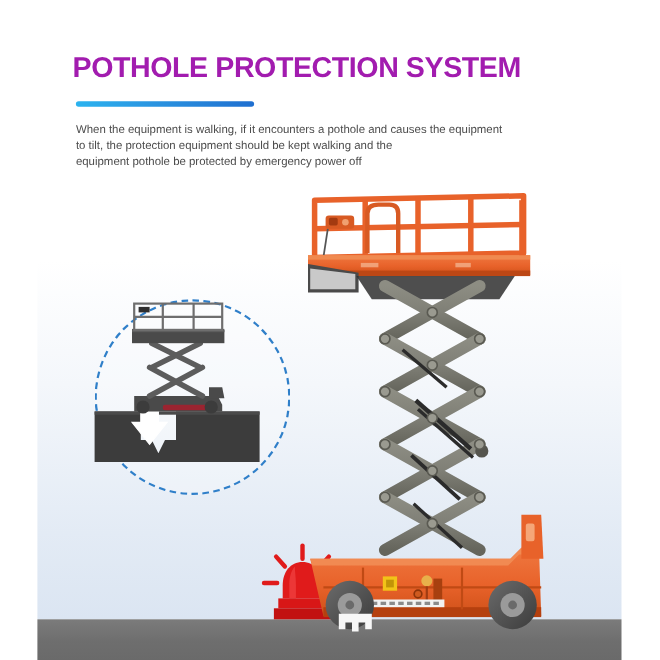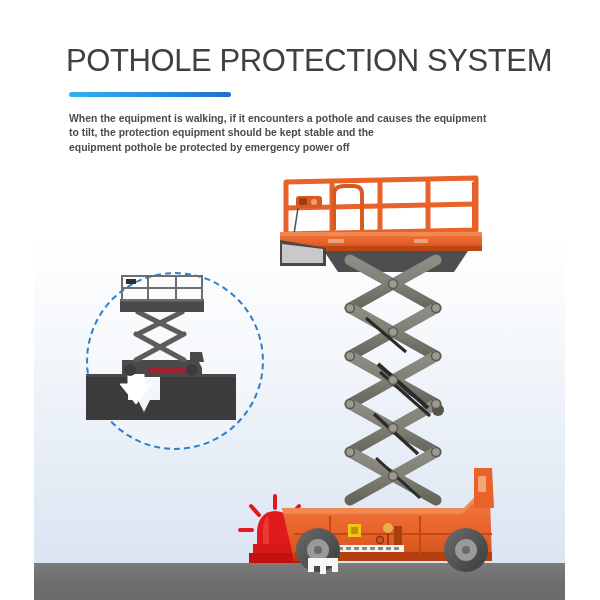--- a/index.html
+++ b/index.html
@@ -44,24 +44,24 @@
     width: 531px;
     height: 37px;
     background: linear-gradient(to bottom, #7b7b7b 0%, #6e6e6e 55%, #6a6a6a 100%);
   }
 
   
   .title {
     position: absolute;
     left: 66px;
     top: 42px;
-    font-size: 31px;
-    font-weight: normal;
+    font-size: 26px;
+    font-weight: bold;
     letter-spacing: -0.4px;
-    color: #404040;
+    color: #a21caf;
     white-space: nowrap;
     line-height: 38px;
   }
 
   .divider {
     position: absolute;
     left: 69px;
     top: 92px;
     width: 162px;
     height: 5px;
@@ -70,21 +70,20 @@
   }
 
   .subtitle {
     position: absolute;
     left: 69px;
     top: 112px;
     width: 410px;
     font-size: 10.4px;
     line-height: 14.4px;
     color: #4c4c4c;
-    font-weight: bold;
   }
   .subtitle .ln { display: block; white-space: nowrap; }
 
   
   .callout-circle {
     position: absolute;
     left: 86px;
     top: 272px;
     width: 178px;
     height: 178px;
@@ -128,21 +127,21 @@
 <div id="poster">
 
   <div class="scene-bg"></div>
   <div class="ground"></div>
 
   <div class="title">POTHOLE PROTECTION SYSTEM</div>
   <div class="divider"></div>
 
   <div class="subtitle">
     <span class="ln">When the equipment is walking, if it encounters a pothole and causes the equipment</span>
-    <span class="ln">to tilt, the protection equipment should be kept stable and the</span>
+    <span class="ln">to tilt, the protection equipment should be kept walking and the</span>
     <span class="ln">equipment pothole be protected by emergency power off</span>
   </div>
 
   <div class="callout-circle"></div>
 
   <div class="callout-art">
     <svg width="178" height="178" viewBox="0 0 178 178">
 
       <g>
         <path d="M0,102 L42,102 L42,128 L52,128 L58,140 L64,128 L74,128 L74,102 L150,102 L150,148 L0,148 Z" fill="#3c3c3c"></path>

